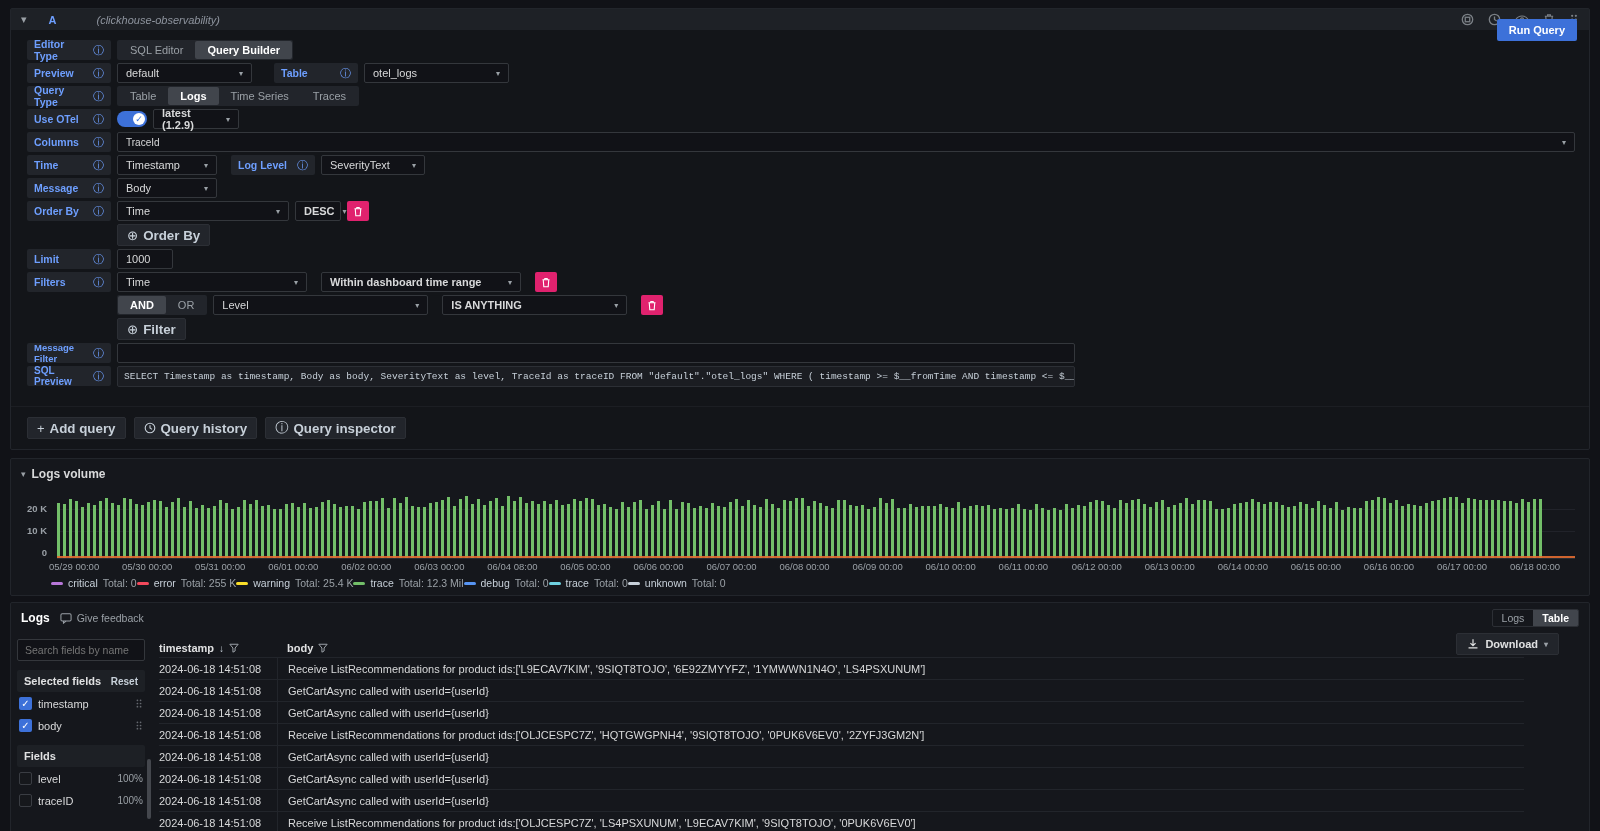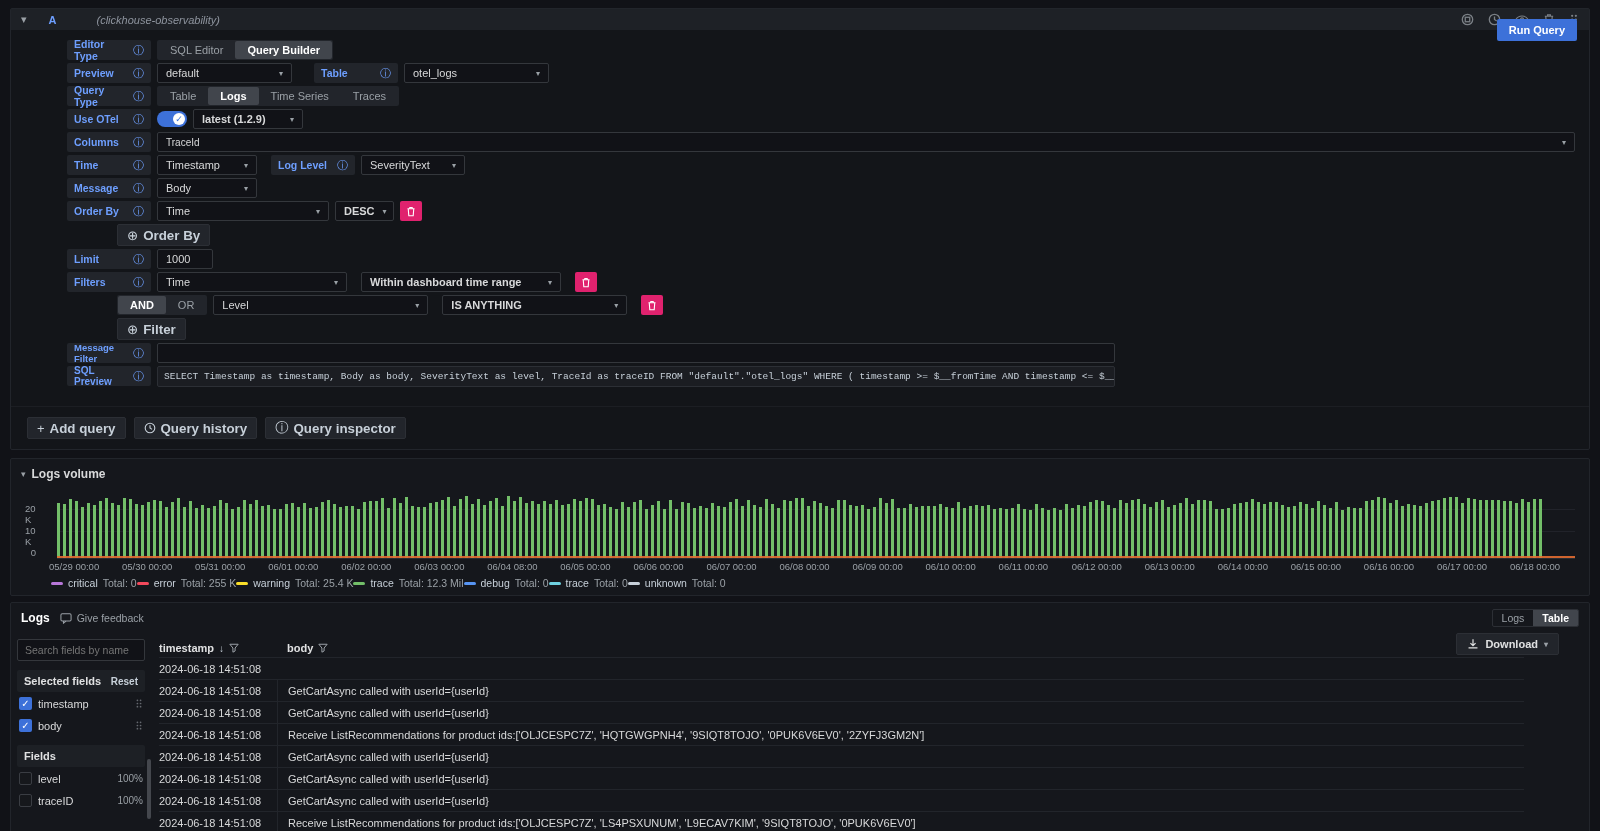--- a/index.html
+++ b/index.html
@@ -7,21 +7,21 @@
   body {
     background:#111217; color:#d8d9da;
     font-family:"Liberation Sans","DejaVu Sans",sans-serif; font-size:11px;
   }
   .page { padding:8px 10px 0 10px; }
 
   
   .chip-label {
     display:flex; align-items:center; justify-content:space-between;
     width:84px; height:20px; padding:0 7px; background:#22252b;
-    color:#6e9fff; font-weight:700; font-size:10.5px; border-radius:2px; flex:none;margin-left:40px;
+    color:#6e9fff; font-weight:700; font-size:10.5px; border-radius:2px; flex:none;
   }
   .info-i { color:#6e9fff; font-size:11px; font-weight:400; margin-left:4px; }
   .select, .text-input {
     display:flex; align-items:center; height:20px; padding:0 8px;
     background:#111217; border:1px solid #34373c; border-radius:2px;
     color:#d8d9da; font-size:11px;
   }
   .select { justify-content:space-between; gap:8px; }
   .select .chev { color:#9aa0a6; font-size:8px; }
   .seg-group { display:inline-flex; background:#22252b; border-radius:2px; padding:1px; height:20px; }
@@ -66,21 +66,21 @@
     background:#fff; color:#3d71d9; font-size:9px; line-height:12px; text-align:center; font-weight:700;
   }
   .qp-footer { display:flex; gap:8px; padding:10px 0 10px 16px; border-top:1px solid #1c1e23; margin-top:12px; }
 
   
   .volume-panel { margin-top:8px; background:#15171c; border:1px solid #22252b; border-radius:2px; padding:4px 0 4px 0; }
   .vp-title { display:flex; align-items:center; gap:6px; padding:4px 0 6px 10px; color:#d8d9da; font-weight:700; font-size:12px; }
   .vp-title .chev { color:#9aa0a6; font-size:9px; font-weight:400; }
   .chart-area { position:relative; margin:2px 14px 0 14px; height:70px; }
   .yaxis { position:absolute; left:0; top:0; bottom:0; width:30px; }
-  .yaxis div { position:absolute; right:19px; color:#9aa0a6; font-size:9.5px; }
+  .yaxis div { position:absolute; right:8px; color:#9aa0a6; font-size:9.5px;font-weight:bold; }
   .plot { position:absolute; left:32px; right:0; top:0; bottom:0; border-bottom:1px solid #2a2d33; overflow:hidden; }
   .gridh { position:absolute; left:0; right:0; height:1px; background:rgba(204,204,220,.07); }
   #bars { position:absolute; left:0; right:0; top:0; bottom:0; display:flex; align-items:flex-end; }
   #bars .bar { width:3px; margin-right:3px; background:#73bf69; flex:none; }
   .err-strip { position:absolute; left:0; right:0; bottom:0; height:2px; background:#e36d32; opacity:.9; }
   .xaxis { display:flex; margin:2px 6px 0 38px; }
   .xaxis div { flex:1; color:#9aa0a6; font-size:9.5px; text-align:left; white-space:nowrap; }
   .legend { display:flex; margin:5px 0 2px 40px; align-items:flex-end; }
   .legend .li { display:flex; align-items:center; gap:5px; cursor:pointer; }
   .legend .dash { width:12px; height:3px; border-radius:2px; }
@@ -222,21 +222,21 @@
       </div>
 
       <div class="frow">
         <div class="chip-label">
             <span>Use OTel</span>
             <span class="info-i">ⓘ</span>
           </div>
         <div class="toggle">
             <span class="knob">✓</span>
           </div>
-        <div class="select" style="width:110px">
+        <div class="select" style="width:86px">
             <span style="font-weight:700">latest (1.2.9)</span>
             <span class="chev">▾</span>
           </div>
       </div>
 
       <div class="frow">
         <div class="chip-label">
             <span>Columns</span>
             <span class="info-i">ⓘ</span>
           </div>
@@ -278,21 +278,21 @@
 
       <div class="frow">
         <div class="chip-label">
             <span>Order By</span>
             <span class="info-i">ⓘ</span>
           </div>
         <div class="select" style="width:172px">
             <span>Time</span>
             <span class="chev">▾</span>
           </div>
-        <div class="select" style="width:59px">
+        <div class="select" style="width:46px">
             <span style="font-weight:700">DESC</span>
             <span class="chev">▾</span>
           </div>
         <button class="trash-btn">
             <svg width="10" height="11" viewBox="0 0 12 14" fill="none" stroke="#fff" stroke-width="1.4">
               <path d="M1.5 3.5h9M4.5 3.5V2h3v1.5M2.5 3.5l.7 9h5.6l.7-9"></path>
             </svg>
           </button>
       </div>
 
@@ -818,20 +818,21 @@
           <span class="col-body">
             <span>body</span>
             <svg width="10" height="10" viewBox="0 0 12 12" fill="none" stroke="#9aa0a6" stroke-width="1.2">
                 <path d="M1 1.5h10L7.3 6v3.6L4.7 11V6z"></path>
               </svg>
           </span>
         </div>
         <div id="log-rows">
             <div class="lt-row">
               <span class="c-ts">2024-06-18 14:51:08</span>
+              <span class="c-body">Receive ListRecommendations for product ids:['L9ECAV7KIM', '9SIQT8TOJO', '6E92ZMYYFZ', '1YMWWN1N4O', 'LS4PSXUNUM']</span>
             </div>
             <div class="lt-row">
               <span class="c-ts">2024-06-18 14:51:08</span>
               <span class="c-body">GetCartAsync called with userId={userId}</span>
             </div>
             <div class="lt-row">
               <span class="c-ts">2024-06-18 14:51:08</span>
               <span class="c-body">GetCartAsync called with userId={userId}</span>
             </div>
             <div class="lt-row">

